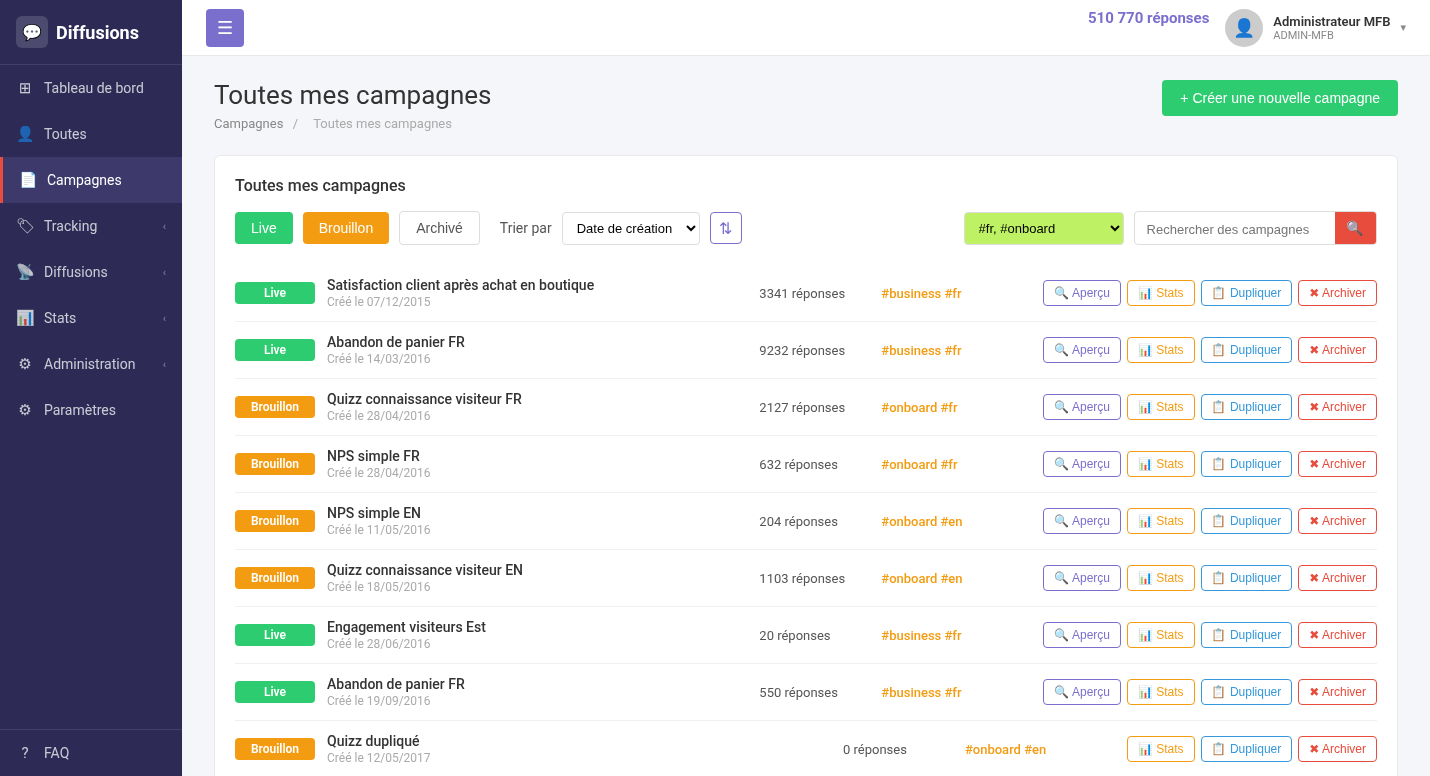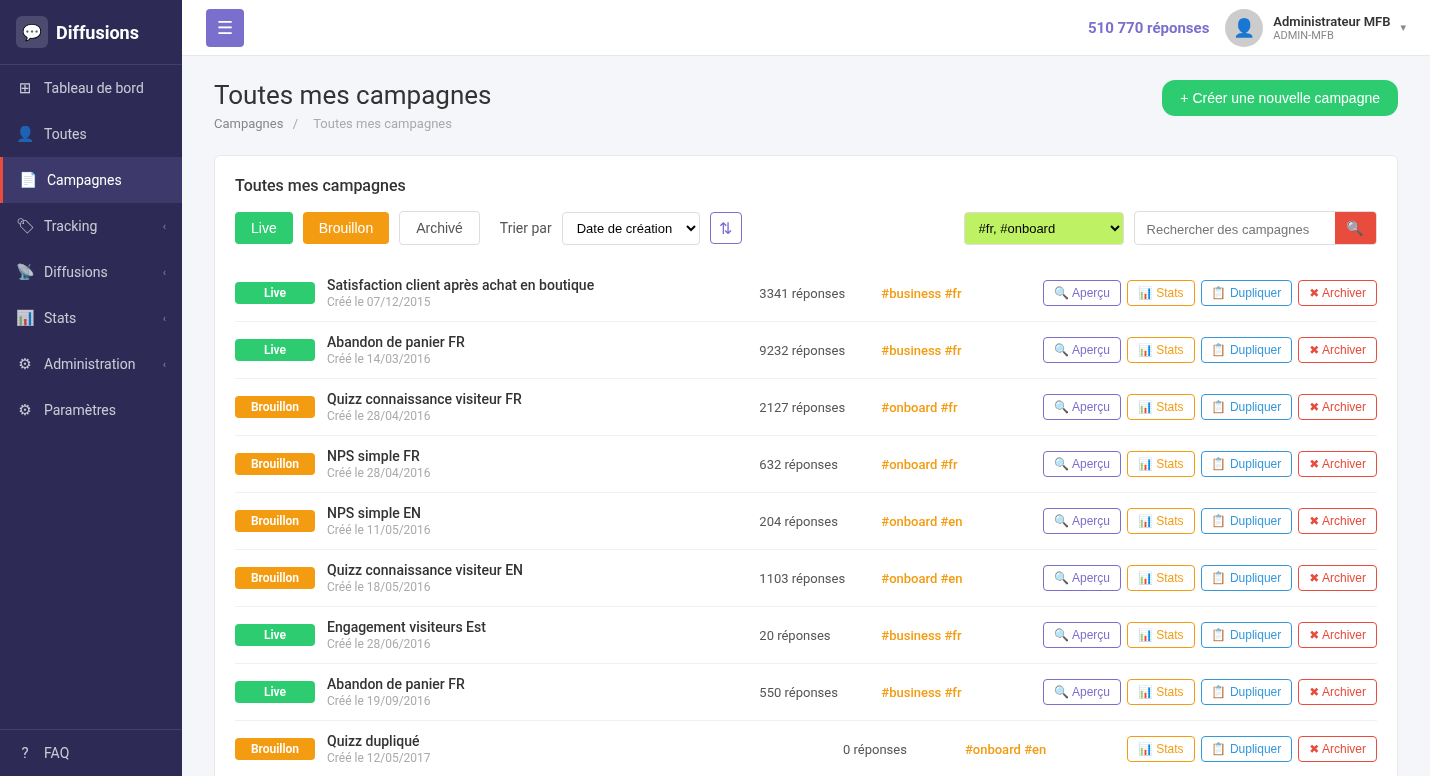--- a/index.html
+++ b/index.html
@@ -84,21 +84,20 @@
       border-radius: 4px;
       width: 38px; height: 38px;
       cursor: pointer;
       display: flex; align-items: center; justify-content: center;
       color: #fff;
       font-size: 18px;
     }
     #topbar-right {
       margin-left: auto;
       display: flex;
-      align-items: center;
       gap: 16px;
     }
     #response-count {
       font-size: 15px;
       color: #333;
     }
     #response-count span { color: #7b6fce; font-weight: bold; }
     #user-info {
       display: flex;
       align-items: center;
@@ -141,21 +140,21 @@
       font-size: 13px;
       color: #888;
     }
     #breadcrumb a { color: #888; text-decoration: none; }
     #breadcrumb span { color: #aaa; margin: 0 6px; }
 
     #create-btn {
       background: #2ecc71;
       color: #fff;
       border: none;
-      border-radius: 13px;
+      border-radius: 4px;
       padding: 10px 18px;
       font-size: 14px;
       cursor: pointer;
       white-space: nowrap;
       font-weight: 500;
     }
 
     
     #campaigns-section {
       background: #fff;

